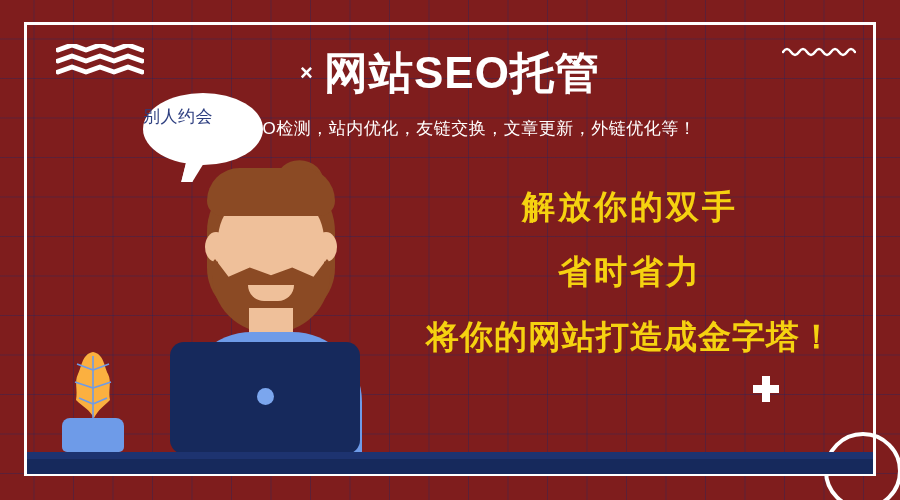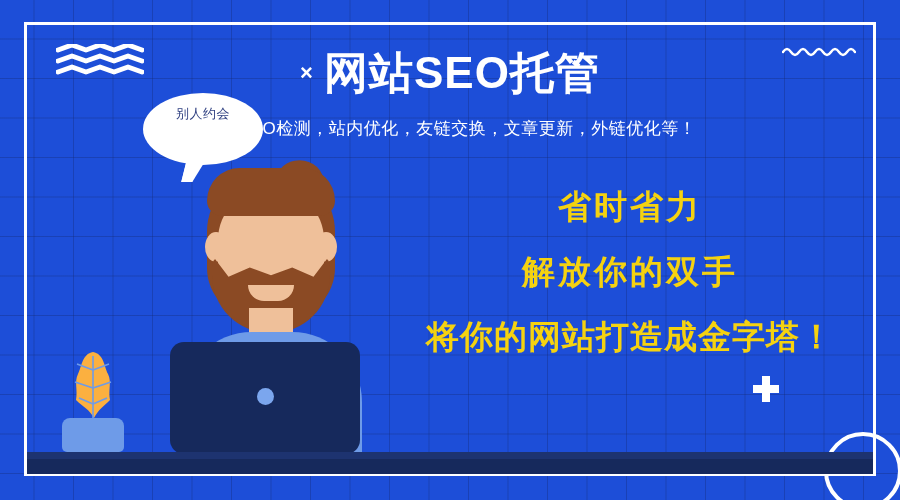--- a/index.html
+++ b/index.html
@@ -7,21 +7,21 @@
   body {
     font-family:"Liberation Sans","DejaVu Sans",sans-serif;
     background:#3a51a8;
     position:relative;
   }
 
   
   #poster {
     position:absolute; left:0; top:0;
     width:900px; height:500px;
-    background:#1d4ed8;
+    background:#7f1d1d;
     overflow:hidden;
   }
 
   
   #grid {
     position:absolute; left:0; top:0; width:900px; height:500px;
     background-image:
       linear-gradient(to right, rgba(20,40,110,0.33) 1px, transparent 1px),
       linear-gradient(to bottom, rgba(20,40,110,0.33) 1px, transparent 1px);
     background-size:39.5px 39.5px;
@@ -99,23 +99,22 @@
   
   #bubble {
     position:absolute; left:143px; top:93px;
     width:120px; height:72px;
     background:#ffffff;
     border-radius:50% / 50%;
     z-index:6;
   }
   #bubble .btext {
     position:absolute; left:0; top:11px; width:120px;
-    text-align:center;
     color:#2e3f80;
-    font-size:13px;
+    font-size:17px;
     line-height:1.55;
     letter-spacing:0.5px;
   }
   #bubble-tail {
     position:absolute; left:185px; top:152px;
     width:0; height:0;
     border-left:11px solid #ffffff;
     border-right:11px solid transparent;
     border-top:30px solid #ffffff;
     border-bottom:0;
@@ -247,22 +246,22 @@
 
   <div class="plus-dec"></div>
   <div class="circle-dec"></div>
 
   <div id="title">
     <span class="xmark">×</span><span>网站SEO托管</span>
   </div>
   <div id="subtitle">含：SEO检测，站内优化，友链交换，文章更新，外链优化等！</div>
 
   <div id="slogans">
+    <div class="line">解放你的双手</div>
     <div class="line">省时省力</div>
-    <div class="line">解放你的双手</div>
     <div class="line">将你的网站打造成金字塔！</div>
   </div>
 
   <div id="person">
     <div class="hair-back"></div>
     <div class="hair-tuft"></div>
     <div class="ear-l"></div>
     <div class="ear-r"></div>
     <div class="face"></div>
     <div class="fringe"></div>

